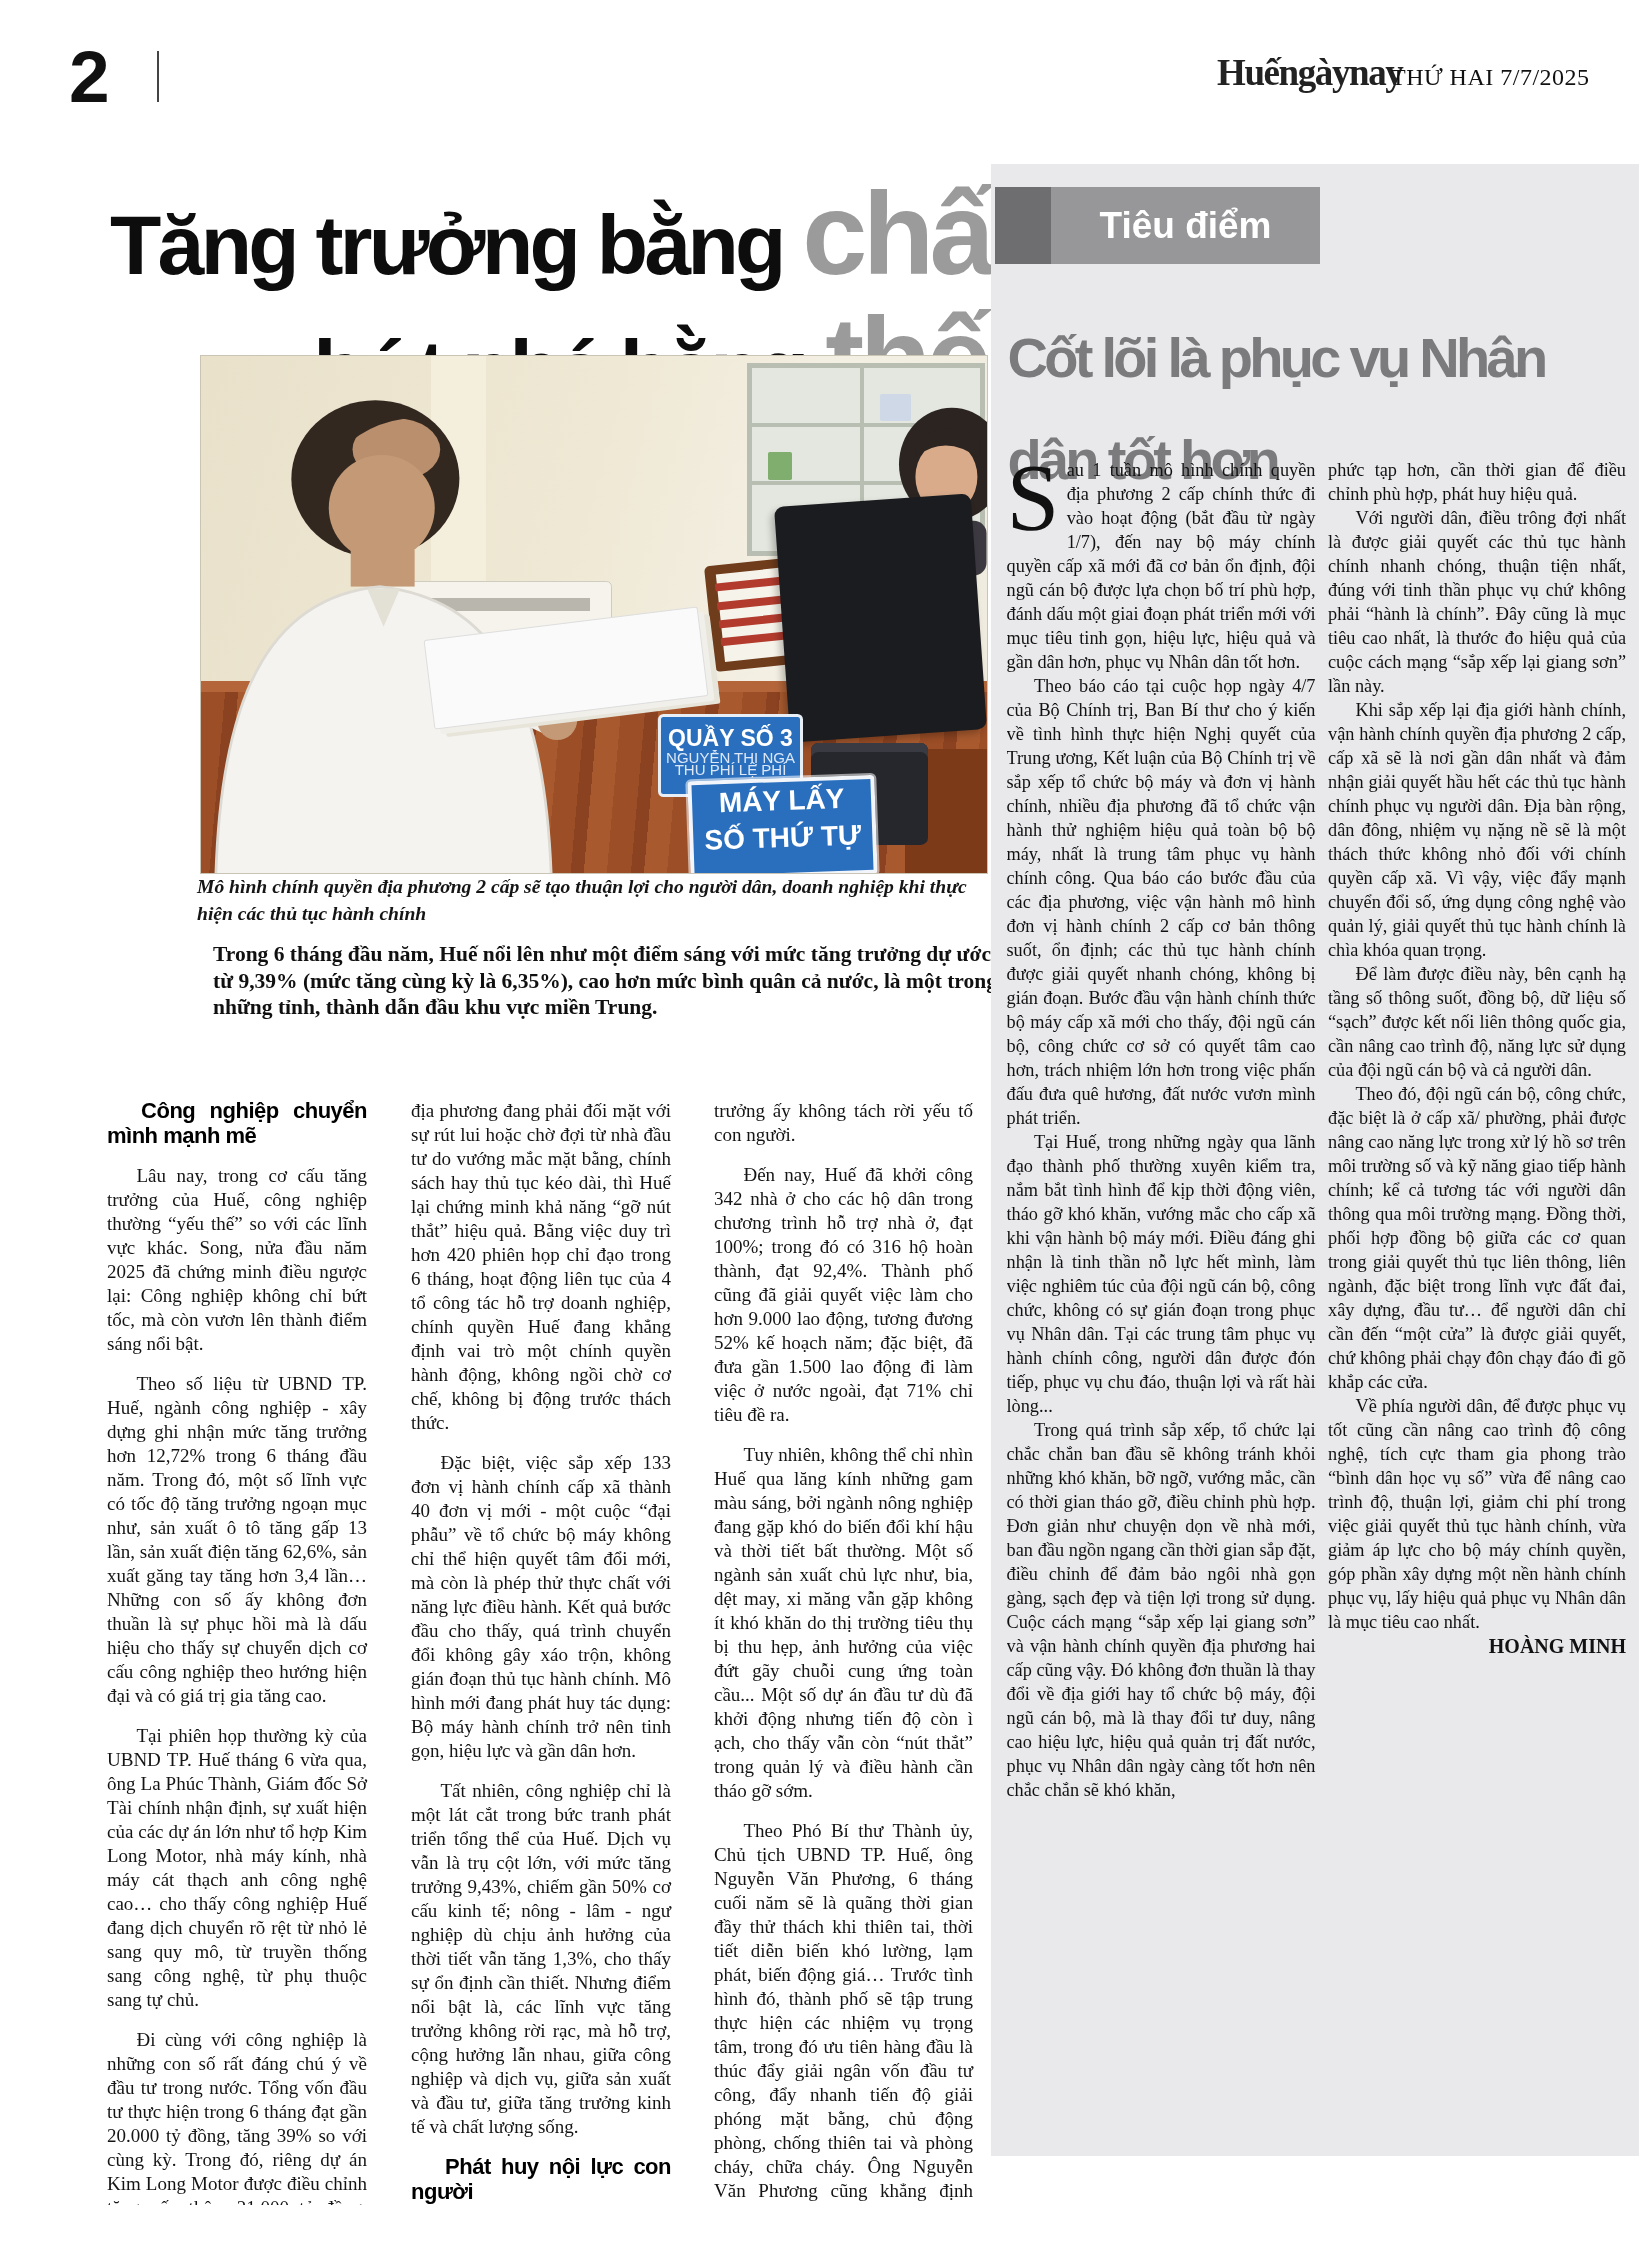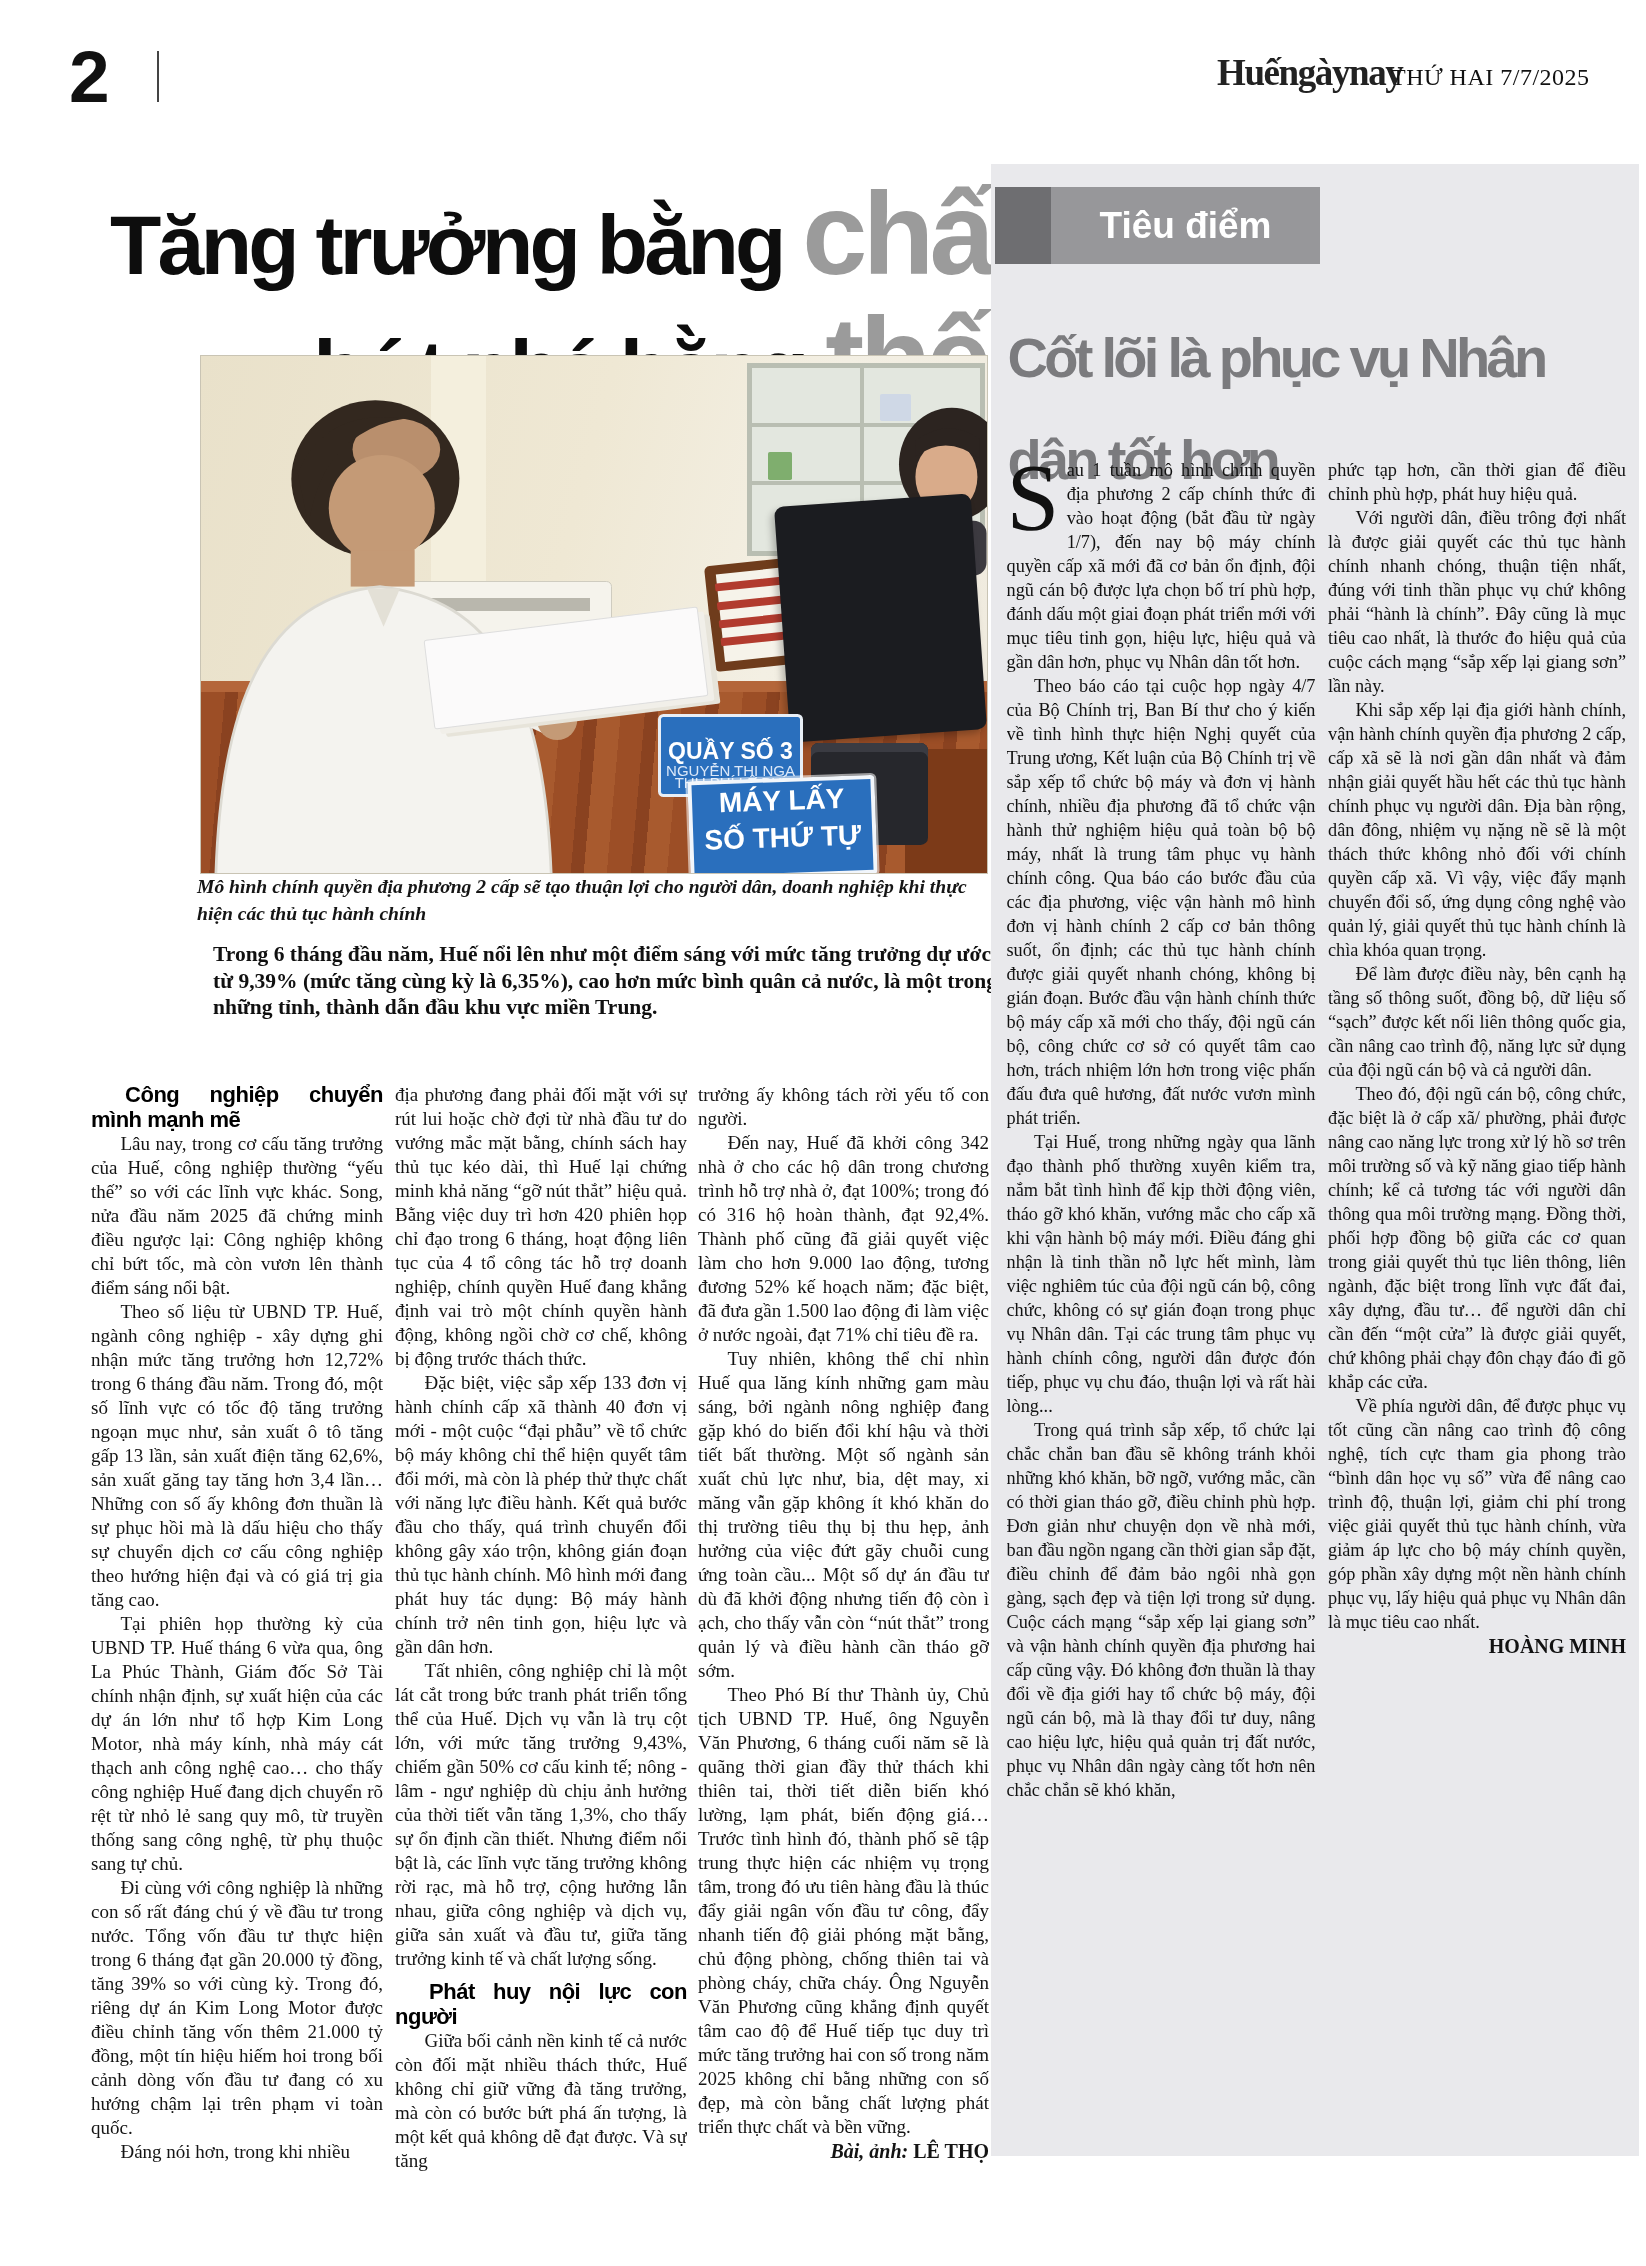--- a/index.html
+++ b/index.html
@@ -41,40 +41,40 @@
              box-shadow:5.5px 5.5px 0 #f1efe9,11px 9.1px 0 #e7e4da;}
   .ph-monitor{position:absolute;left:581px;top:144px;width:197px;height:236px;background:#1b1c20;
               border-radius:9.1px;transform:rotate(-4deg);box-shadow:-3.7px 3.7px 7.3px rgba(0,0,0,.25);}
   .ph-menu{position:absolute;left:508px;top:201px;width:179px;height:106px;background:#6f3c1c;
            border-radius:5.5px;transform:rotate(-6deg);}
   .ph-menu .paper{position:absolute;left:11px;top:9.1px;width:157px;height:88px;background:#f6f3ea;}
   .ph-menu .row{position:absolute;left:9.1px;width:137px;height:8.2px;background:#b23b2e;border-radius:1.8px;}
   .ph-sign1{position:absolute;left:457px;top:358px;width:139px;height:77px;background:#2a6fbd;
             border:3.7px solid #e8eef6;border-radius:5.5px;text-align:center;color:#fff;
             font-family:"Liberation Sans",sans-serif;}
-  .ph-sign1 .t1{display:block;margin-top:21px;font-weight:bold;font-size:23px;}
+  .ph-sign1 .t1{display:block;margin-top:8px;font-weight:bold;font-size:23px;}
   .ph-sign1 .t2{display:block;font-size:15px;line-height:12px;color:#dce8f8;}
   .ph-ticket{position:absolute;left:610px;top:387px;width:117px;height:102px;background:#26272c;
              border-radius:7.3px;box-shadow:inset 0 9.1px 0 #3a3b42;}
   .ph-sign2{position:absolute;left:488px;top:422px;width:179px;height:91px;background:#2a6fbd;
             border:4.6px solid #f2f6fb;outline:2.7px solid rgba(255,255,255,.55);border-radius:3.7px;
             text-align:center;color:#fff;font-family:"Liberation Sans",sans-serif;
             font-weight:bold;font-size:28px;line-height:37px;transform:rotate(-2deg);}
   .ph-base{position:absolute;left:512px;top:504px;width:137px;height:12.8px;background:#5d2f12;}
   .ph-wood-r{position:absolute;left:704px;top:393px;width:82px;height:124px;background:#7c3a18;}
   
   .caption{position:absolute;left:197px;top:874px;width:795px;font-style:italic;font-weight:bold;
            font-size:19.6px;line-height:26.5px;color:#151515;}
   .lead{position:absolute;left:213px;top:941px;width:793px;font-weight:bold;
         font-size:21.5px;line-height:26.5px;color:#101010;}
   
   .bcol{position:absolute;top:1083px;width:292px;height:1122px;overflow:hidden;
         font-size:19px;line-height:24px;text-align:justify;}
   #col1{left:91px;} #col2{left:395px;} #col3{left:698px;width:291px;}
-  .bcol p{margin:0;text-indent:1.55em;}
+  .bcol p{margin:16px;text-indent:1.55em;}
   .cont > p:first-child{text-indent:0;}
   .subhead{font-family:"Liberation Sans",sans-serif;font-weight:bold;font-size:22px;
            letter-spacing:-0.5px;line-height:1.12;margin:1.8px 0 4.6px;text-indent:0;color:#000;}
   .byline{margin-top:12.8px;text-align:right;font-size:20px;}
   .byline .lbl{font-style:italic;font-weight:bold;}
   .byline .nm{font-weight:bold;}
   
   .sidebar{position:absolute;left:991px;top:164px;width:648px;height:1992px;background:#e9e9ec;}
   .sb-sq{position:absolute;left:3.7px;top:23px;width:57px;height:77px;background:#6e6e71;}
   .sb-bar{position:absolute;left:60px;top:23px;width:269px;height:77px;background:#97979a;

